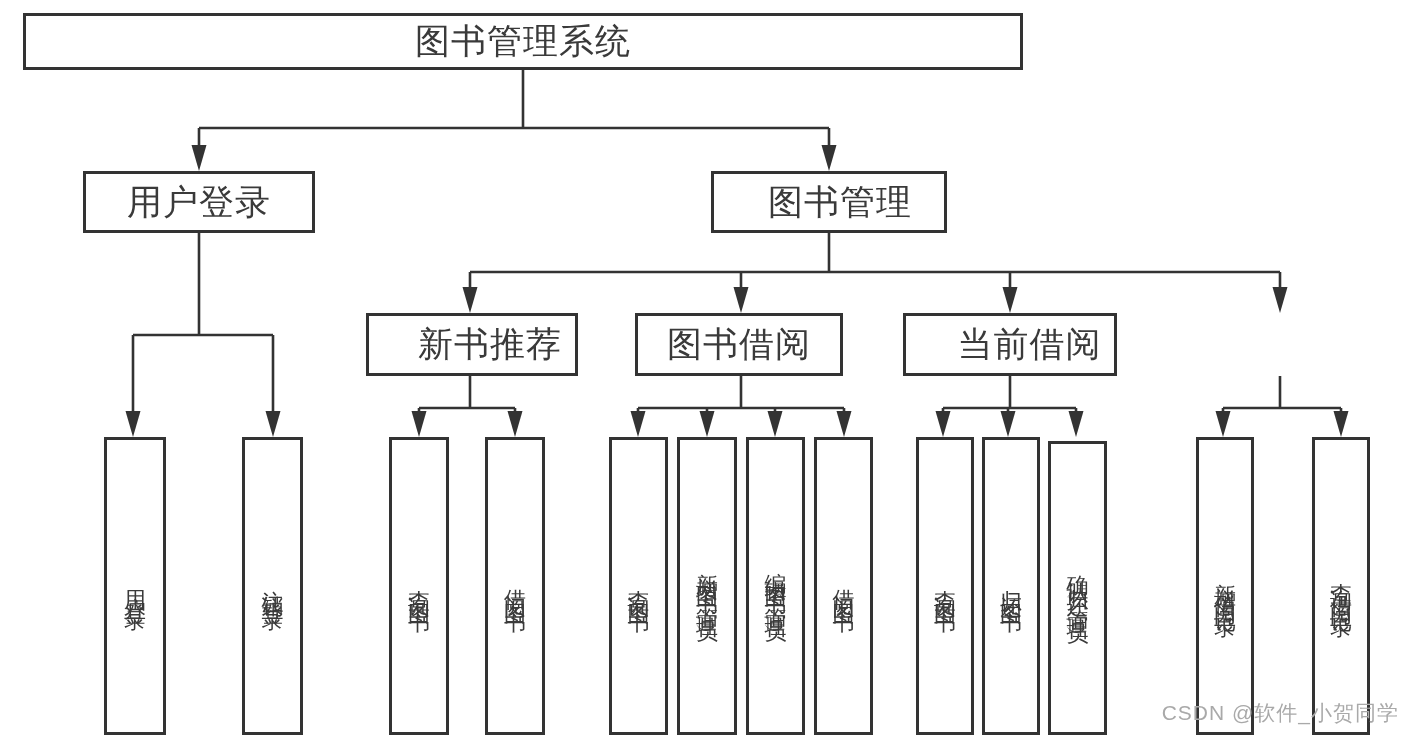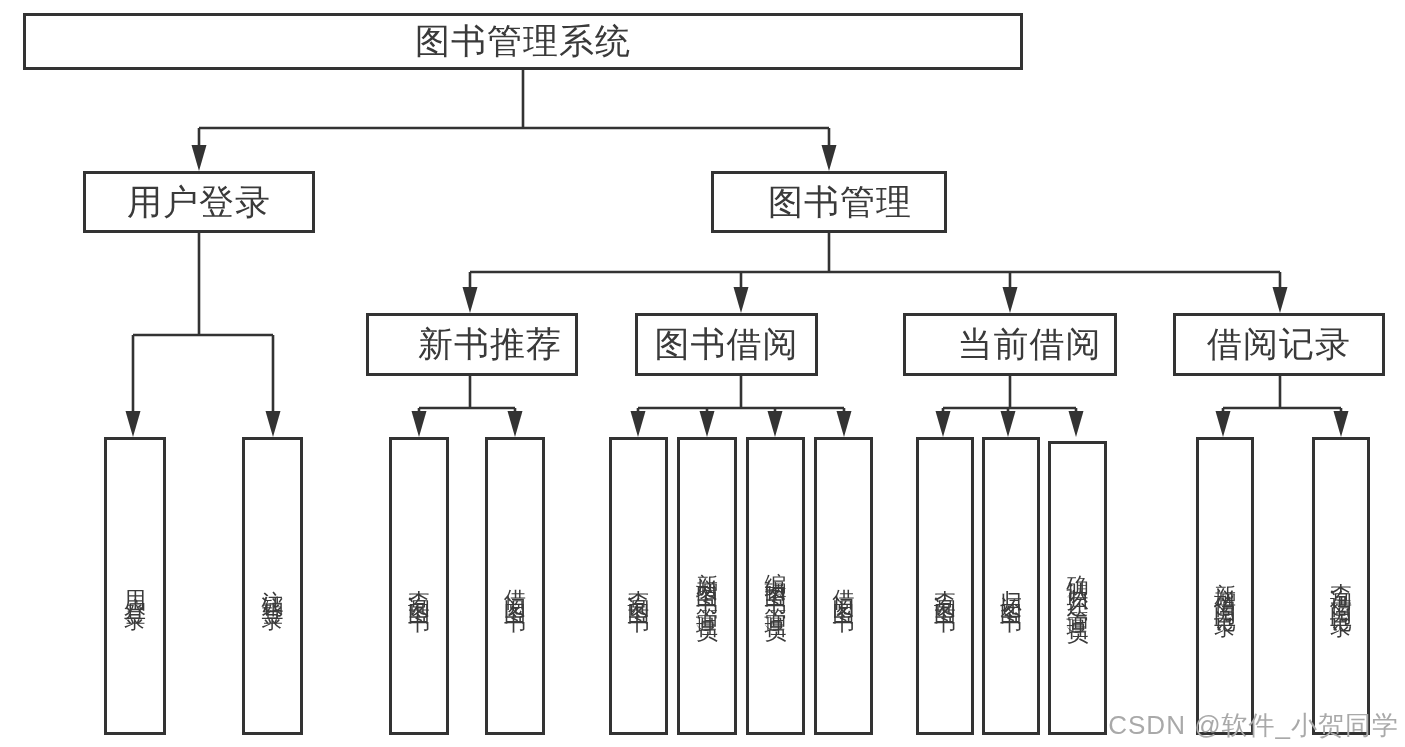--- a/index.html
+++ b/index.html
@@ -33,22 +33,22 @@
   .vbox .vtext{
     writing-mode:vertical-rl;
     text-orientation:mixed;
     font-size:22px;
     letter-spacing:7px;
     line-height:1;
     color:var(--text);
   }
   .watermark{
     position:absolute;
-    right:6px;bottom:4px;
-    font-size:26px;
+    right:6px;bottom:20px;
+    font-size:21px;
     color:var(--wm);
     letter-spacing:1px;
     white-space:nowrap;
   }
 </style>
 </head>
 <body>
 
 <div id="stage">
 
@@ -98,28 +98,25 @@
   <div class="node hbox" style="left:83px;top:171px;width:232px;height:62px;">
     <span>用户登录</span>
   </div>
   <div class="node hbox" style="left:711px;top:171px;width:236px;height:62px;padding-left:22px;">
     <span>图书管理</span>
   </div>
 
   <div class="node hbox" style="left:366px;top:313px;width:212px;height:63px;padding-left:36px;">
     <span>新书推荐</span>
   </div>
-  <div class="node hbox" style="left:635px;top:313px;width:183px;height:63px;">
+  <div class="node hbox" style="left:635px;top:313px;width:208px;height:63px;">
     <span>图书借阅</span>
   </div>
   <div class="node hbox" style="left:903px;top:313px;width:214px;height:63px;padding-left:39px;">
     <span>当前借阅</span>
-  </div>
-  <div class="node hbox" style="left:1173px;top:313px;width:212px;height:63px;">
-    <span>借阅记录</span>
   </div>
 
   <div class="node vbox" style="left:104px;top:437px;width:62px;height:298px;">
     <span class="vtext">用户登录</span>
   </div>
   <div class="node vbox" style="left:242px;top:437px;width:61px;height:298px;">
     <span class="vtext">注销登录</span>
   </div>
 
   <div class="node vbox" style="left:389px;top:437px;width:60px;height:298px;">

